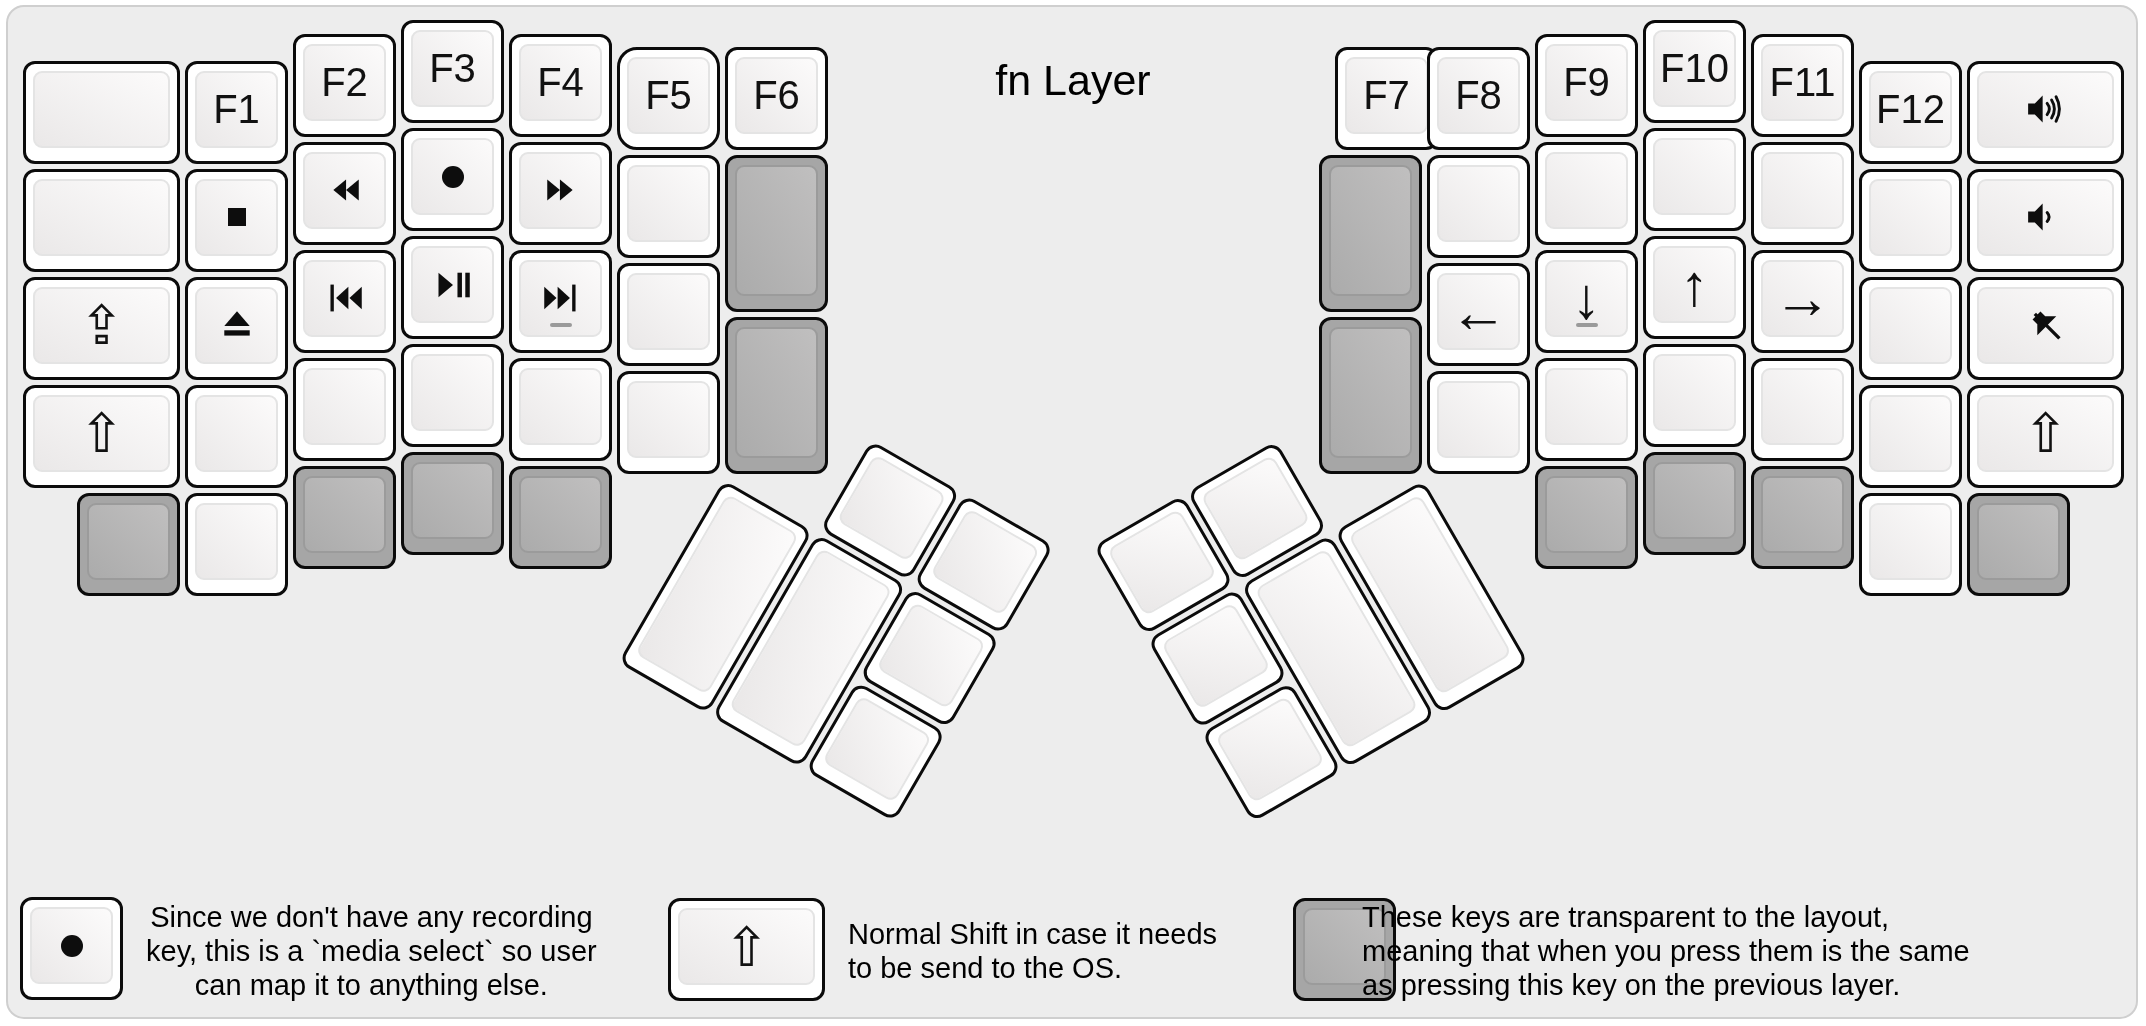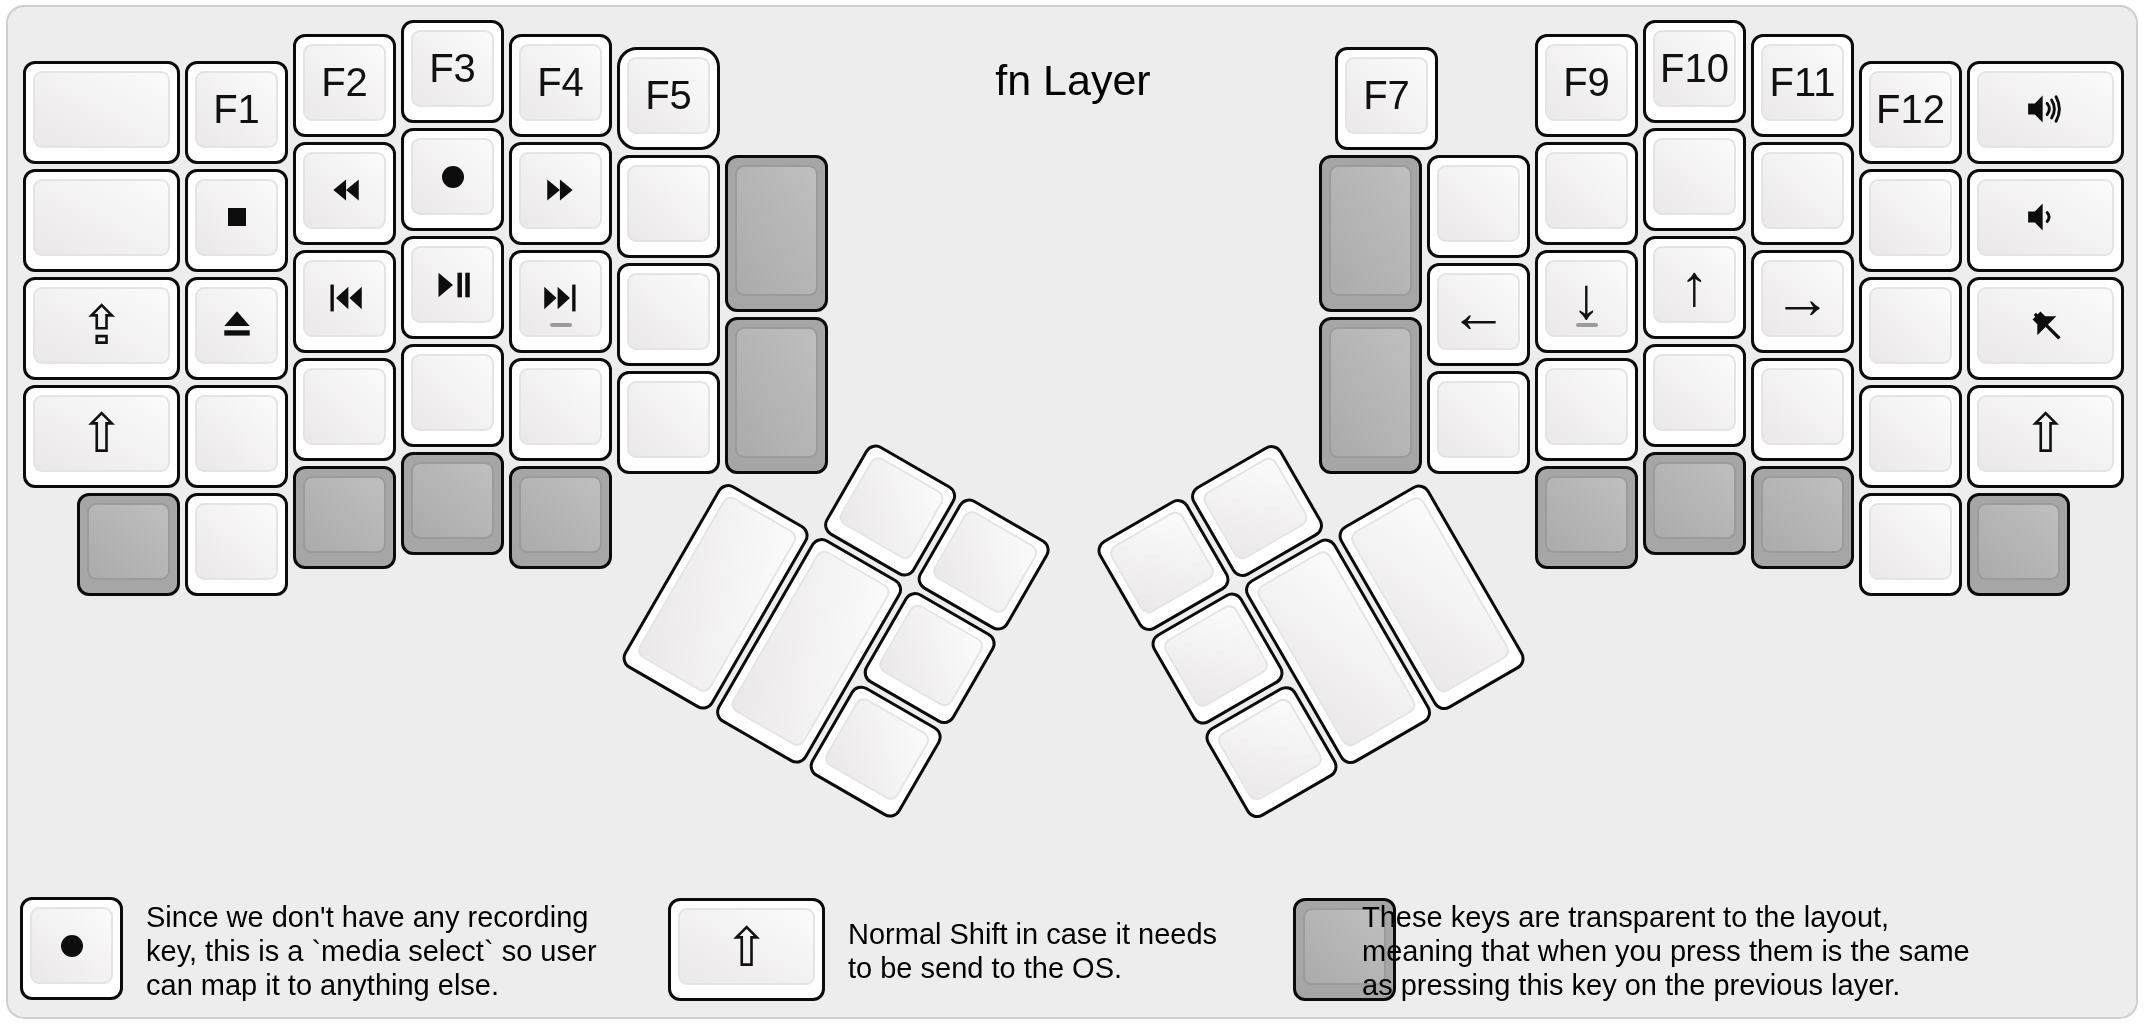--- a/index.html
+++ b/index.html
@@ -203,20 +203,25 @@
     </div>
     <div class="key" style="left: 617px; top: 155px; width: 103px; height: 103px;">
       <div class="keytop"></div>
     </div>
     <div class="key" style="left: 617px; top: 263px; width: 103px; height: 103px;">
       <div class="keytop"></div>
     </div>
     <div class="key" style="left: 617px; top: 371px; width: 103px; height: 103px;">
       <div class="keytop"></div>
     </div>
+    <div class="key" style="left: 725px; top: 47px; width: 103px; height: 103px;">
+      <div class="keytop">
+        <span class="klabel">F6</span>
+      </div>
+    </div>
     <div class="key gray" style="left: 725px; top: 155px; width: 103px; height: 157px;">
       <div class="keytop"></div>
     </div>
     <div class="key gray" style="left: 725px; top: 317px; width: 103px; height: 157px;">
       <div class="keytop"></div>
     </div>
     <div class="key gray" style="left: 77px; top: 492.5px; width: 103px; height: 103px;">
       <div class="keytop"></div>
     </div>
     <div class="key" style="left: 185px; top: 492.5px; width: 103px; height: 103px;">
@@ -243,20 +248,25 @@
     <div class="key" style="left: 1319px; top: 47px; width: 103px; height: 103px; margin-left: 16px;">
       <div class="keytop">
         <span class="klabel">F7</span>
       </div>
     </div>
     <div class="key gray" style="left: 1319px; top: 155px; width: 103px; height: 157px;">
       <div class="keytop"></div>
     </div>
     <div class="key gray" style="left: 1319px; top: 317px; width: 103px; height: 157px;">
       <div class="keytop"></div>
+    </div>
+    <div class="key" style="left: 1427px; top: 47px; width: 103px; height: 103px;">
+      <div class="keytop">
+        <span class="klabel">F8</span>
+      </div>
     </div>
     <div class="key" style="left: 1427px; top: 155px; width: 103px; height: 103px;">
       <div class="keytop"></div>
     </div>
     <div class="key" style="left: 1427px; top: 263px; width: 103px; height: 103px;">
       <div class="keytop">
         <span class="micon"><span class="ic-arrow">←</span></span>
       </div>
     </div>
     <div class="key" style="left: 1427px; top: 371px; width: 103px; height: 103px;">
@@ -402,21 +412,21 @@
     <div class="legend-item">
       <div class="key" style="left: 20px; top: 897px; width: 103px; height: 103px;">
         <div class="keytop">
           <span class="micon">
             <svg width="36" height="34" viewBox="0 0 34 34">
               <circle cx="17" cy="17" r="11"></circle>
             </svg>
           </span>
         </div>
       </div>
-      <div class="legend-text" style="left: 146px; top: 900px;">Since we don't have any recording
+      <div class="legend-text" style="left: 146px; top: 900px; text-align: center;">Since we don't have any recording
 key, this is a `media select` so user
 can map it to anything else.</div>
     </div>
     <div class="legend-item">
       <div class="key" style="left: 668px; top: 898px; width: 157px; height: 103px;">
         <div class="keytop">
           <span class="micon"><span class="ic-shift">⇧</span></span>
         </div>
       </div>
       <div class="legend-text" style="left: 848px; top: 917px;">Normal Shift in case it needs

